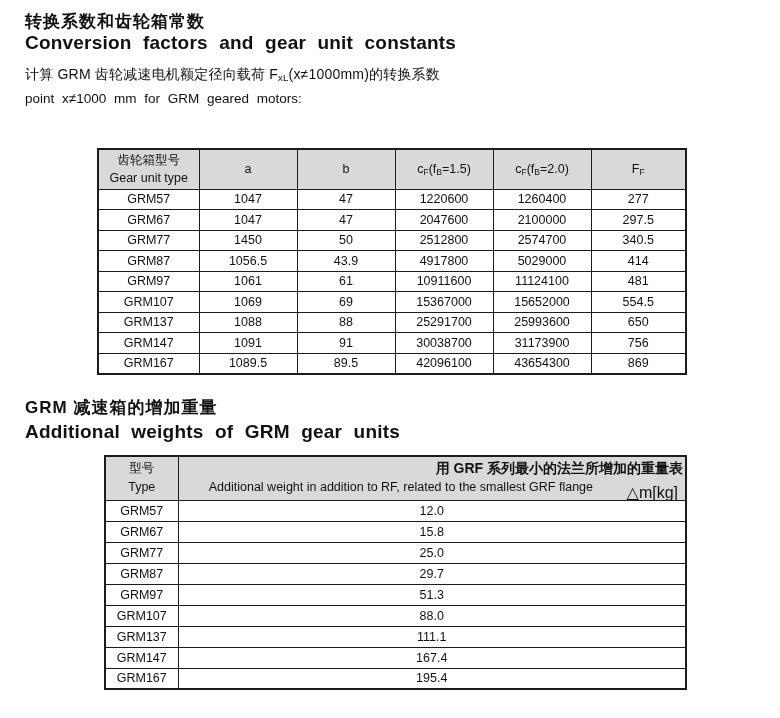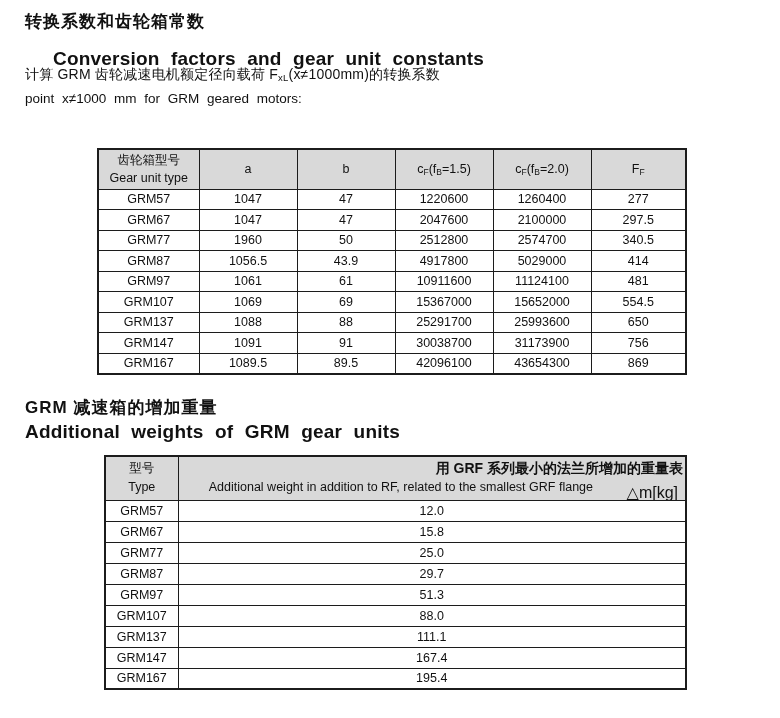--- a/index.html
+++ b/index.html
@@ -17,21 +17,21 @@
     position: absolute; left: 25px;
     font-size: 17px; font-weight: bold; letter-spacing: 1px;
     white-space: nowrap;
   }
   .title-en {
     position: absolute; left: 25px;
     font-size: 19px; font-weight: bold; word-spacing: 6px; letter-spacing: 0.2px;
     white-space: nowrap;
   }
   #t1-zh { top: 10px; }
-  #t1-en { top: 48px; margin-left: 28px; }
+  #t1-en { top: 32px; }
   #t2-zh { top: 396px; }
   #t2-en { top: 421px; }
 
   .desc-zh {
     position: absolute; left: 25px; top: 66px;
     font-size: 14px; white-space: nowrap; letter-spacing: 0.2px;
   }
   .desc-en {
     position: absolute; left: 25px; top: 88px; width: 731px;
     font-size: 13.5px; line-height: 22.5px; word-spacing: 4px;
@@ -125,21 +125,21 @@
         <tr>
           <td>GRM67</td>
           <td>1047</td>
           <td>47</td>
           <td>2047600</td>
           <td>2100000</td>
           <td>297.5</td>
         </tr>
         <tr>
           <td>GRM77</td>
-          <td>1960</td>
+          <td>1450</td>
           <td>50</td>
           <td>2512800</td>
           <td>2574700</td>
           <td>340.5</td>
         </tr>
         <tr>
           <td>GRM87</td>
           <td>1056.5</td>
           <td>43.9</td>
           <td>4917800</td>

